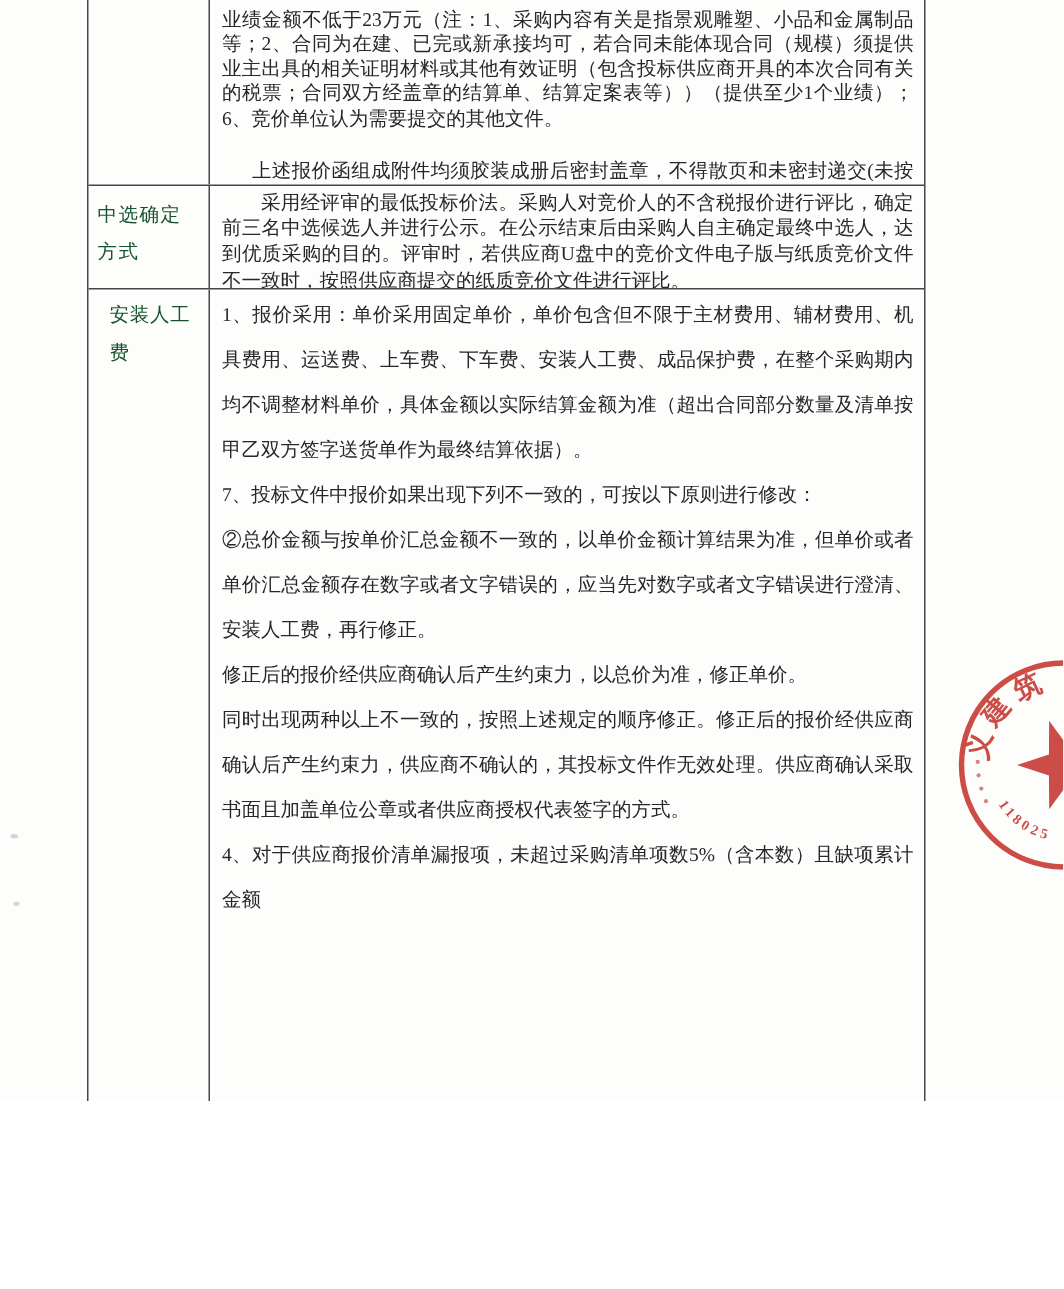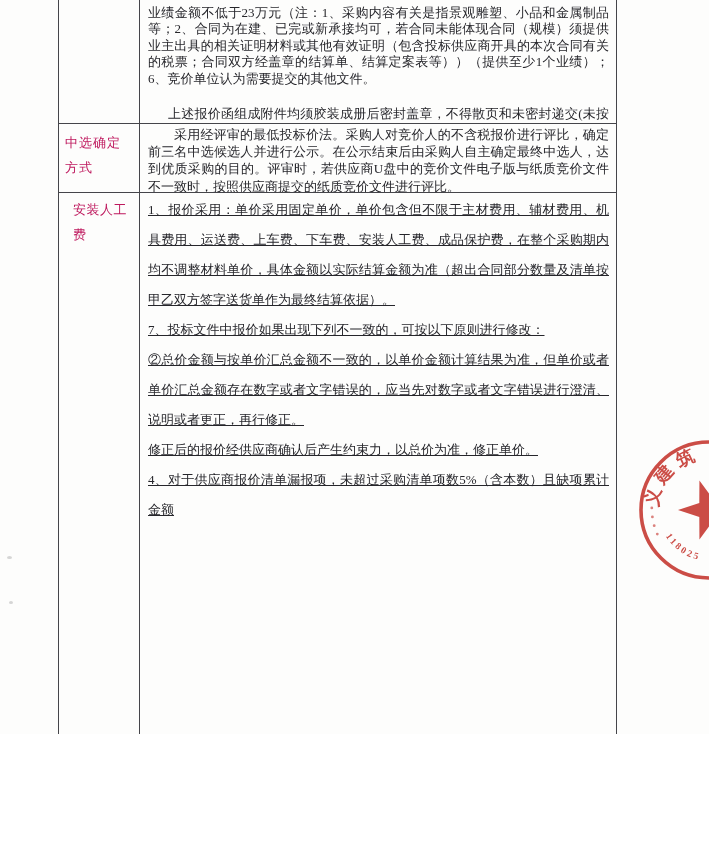--- a/index.html
+++ b/index.html
@@ -21,33 +21,33 @@
   }
   .row{display:flex;box-sizing:border-box;overflow:hidden;}
   .row + .row{border-top:1px solid #45454a;}
   .r1{height:123px;}
   .r2{height:69px;}
   .r3{height:657px;}
   .cell{box-sizing:border-box;overflow:hidden;}
   .label-cell{
     width:81px;flex:none;border-right:1px solid #45454a;
     font-size:13px;line-height:25px;letter-spacing:1px;
-    color:#be185d;
+    color:#14532d;
   }
   .r2 .label-cell{padding:6px 5px 0 6px;}
   .r3 .label-cell{padding:4px 4px 0 14px;letter-spacing:0.5px;}
   .content-cell{flex:1;padding:0 7px 0 8px;}
   .content-cell p{margin:0;text-align:justify;}
   
   .r1 .content-cell{padding-top:5px;font-size:13px;line-height:16.4px;}
   .r1 .p2{margin-top:19px;text-indent:20px;}
   .r2 .content-cell{padding-top:2px;font-size:13px;line-height:17.2px;}
   .r2 .p1{text-indent:26px;}
   
-  .r3 .content-cell{padding-top:2px;font-size:13px;line-height:30px;text-decoration:underline;}
+  .r3 .content-cell{padding-top:2px;font-size:13px;line-height:30px;}
   
   .stamp{
     position:absolute;left:631px;top:428px;width:78px;height:164px;
     opacity:0.88;
   }
   .stamp text{font-family:"Liberation Serif","DejaVu Serif",serif;font-weight:bold;}
   .seal-char{font-size:18px;}
   .seal-serial{font-size:9.5px;letter-spacing:2.5px;}
   
   .speck{position:absolute;background:#b5b5b5;border-radius:50%;opacity:.55;}
@@ -74,22 +74,23 @@
       <div class="cell content-cell">
         <p class="p1">采用经评审的最低投标价法。采购人对竞价人的不含税报价进行评比，确定前三名中选候选人并进行公示。在公示结束后由采购人自主确定最终中选人，达到优质采购的目的。评审时，若供应商U盘中的竞价文件电子版与纸质竞价文件不一致时，按照供应商提交的纸质竞价文件进行评比。</p>
       </div>
     </div>
 
     <div class="row r3">
       <div class="cell label-cell">安装人工费</div>
       <div class="cell content-cell">
         <p>1、报价采用：单价采用固定单价，单价包含但不限于主材费用、辅材费用、机具费用、运送费、上车费、下车费、安装人工费、成品保护费，在整个采购期内均不调整材料单价，具体金额以实际结算金额为准（超出合同部分数量及清单按甲乙双方签字送货单作为最终结算依据）。</p>
         <p>7、投标文件中报价如果出现下列不一致的，可按以下原则进行修改：</p>
-        <p>②总价金额与按单价汇总金额不一致的，以单价金额计算结果为准，但单价或者单价汇总金额存在数字或者文字错误的，应当先对数字或者文字错误进行澄清、说明或者更正，再行修正。</p>
+        <p>②总价金额与按单价汇总金额不一致的，以单价金额计算结果为准，但单价或者单价汇总金额存在数字或者文字错误的，应当先对数字或者文字错误进行澄清、安装人工费，再行修正。</p>
         <p>修正后的报价经供应商确认后产生约束力，以总价为准，修正单价。</p>
+        <p>同时出现两种以上不一致的，按照上述规定的顺序修正。修正后的报价经供应商确认后产生约束力，供应商不确认的，其投标文件作无效处理。供应商确认采取书面且加盖单位公章或者供应商授权代表签字的方式。</p>
         <p>4、对于供应商报价清单漏报项，未超过采购清单项数5%（含本数）且缺项累计金额</p>
       </div>
     </div>
 
   </div>
 
   <svg class="stamp" viewBox="-78 -82 78 164" width="78" height="164">
     <g fill="#c5352e" stroke="none">
       <circle cx="0" cy="0" r="68" fill="none" stroke="#c5352e" stroke-width="3.6"></circle>
       <polygon transform="rotate(-18)" points="0,-31 7.05,-9.71 29.5,-9.58 11.4,3.71 18.2,25.08 0,12 -18.2,25.08 -11.4,3.71 -29.5,-9.58 -7.05,-9.71"></polygon>

